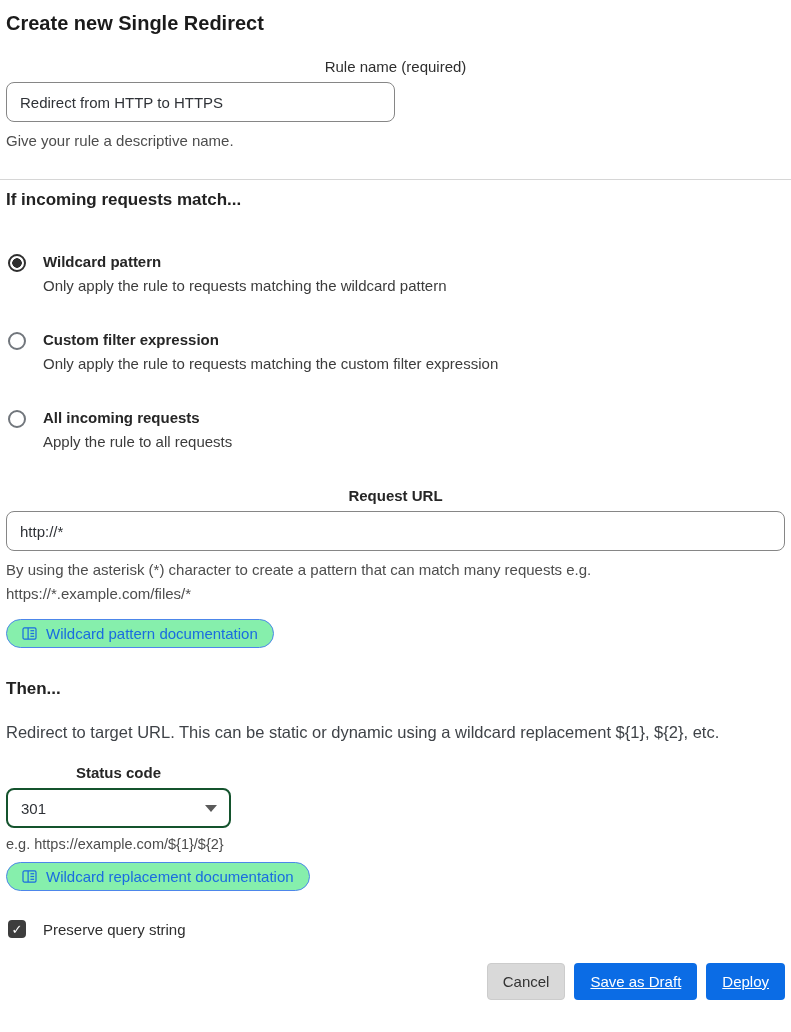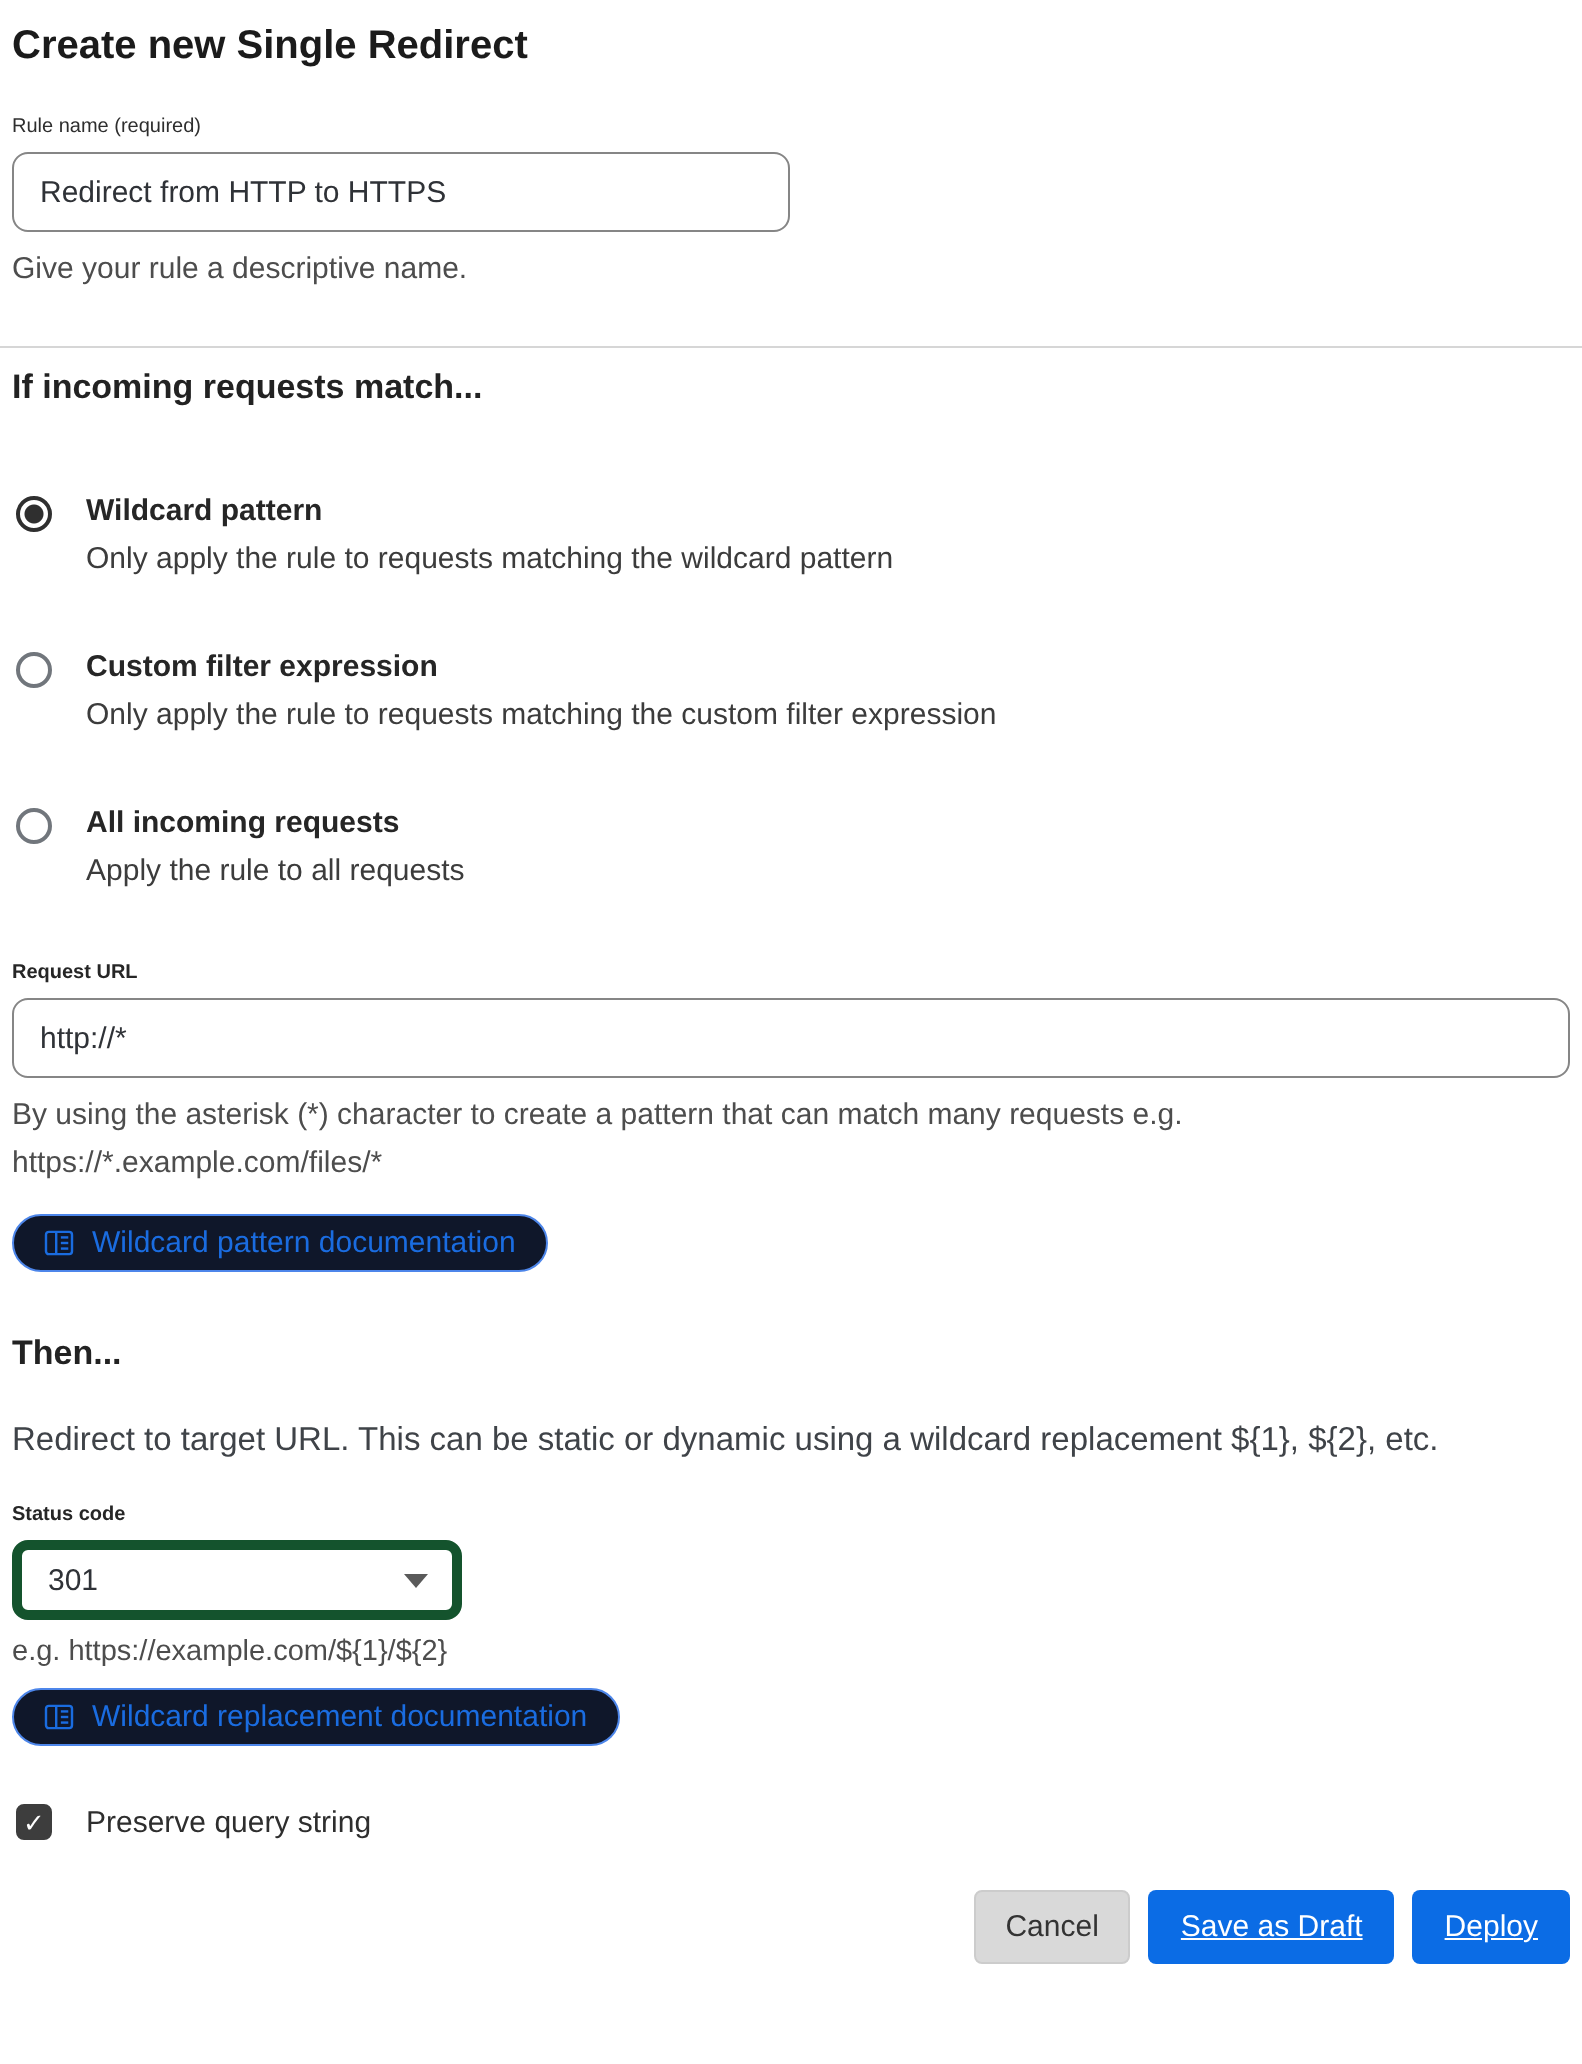--- a/index.html
+++ b/index.html
@@ -8,21 +8,21 @@
     width: 791px; height: 1032px;
     padding: 8px 6px 0 6px;
     font-family: "Liberation Sans", "DejaVu Sans", sans-serif;
     color: #2b2b2b;
     overflow: hidden;
   }
   h1.page-title {
     font-size: 20px; font-weight: 700; color: #1b1b1b;
     line-height: 26px; margin-top: 2px;
   }
-  .field-label { margin-top: 22px; font-size: 10px; color: #2e2e2e; }
+  .field-label { margin-top: 22px; font-size: 15px; color: #2e2e2e; text-align: center; }
   .field-label.semibold { font-weight: 700; color: #262626; }
   input.text-input {
     display: block; margin-top: 7px;
     height: 40px; padding: 0 13px;
     font-family: inherit; font-size: 15px; color: #2f3237;
     border: 1px solid #868686; border-radius: 8px;
     background: #fff; outline: none; width: 100%;
   }
   input.text-input.half { width: 389px; }
   .help-text { margin-top: 7px; font-size: 15px; color: #4d4d4d; line-height: 24px; }
@@ -47,31 +47,31 @@
     border-color: #2f2f2f;
     background: radial-gradient(circle, #2f2f2f 0 4.5px, transparent 5px);
   }
   .option-label { font-size: 15px; font-weight: 700; color: #262626; }
   .option-desc { grid-column: 2; font-size: 15px; color: #3c3c3c; }
   .doc-pill {
     margin-top: 13px;
     display: inline-flex; align-items: center; gap: 9px;
     height: 29px; padding: 0 15px;
     border: 1px solid #4d86ea; border-radius: 999px;
-    background: #0f172a; color: #1a6ce0;
+    background: #86efac; color: #1a6ce0;
     font-family: inherit; font-size: 15px; cursor: pointer;
   }
   .doc-pill svg { display: block; }
   p.then-desc { margin-top: 24px; font-size: 16.5px; color: #3f4348; }
   .row { display: flex; gap: 9px; }
   .col-target { flex: 1; }
   .col-status { width: 225px; }
   .select-box {
     margin-top: 7px; height: 40px; padding: 0 12px 0 13px;
-    border: 5px solid #14532d; border-radius: 8px;
+    border: 2px solid #14532d; border-radius: 8px;
     display: flex; align-items: center; justify-content: space-between;
     font-size: 15px; color: #2f3237; background: #fff; cursor: pointer;
   }
   .caret-down {
     width: 0; height: 0;
     border-left: 6px solid transparent; border-right: 6px solid transparent;
     border-top: 7px solid #5a5a5a;
   }
   .eg-text { margin-top: 8px; font-size: 14.5px; color: #4d4d4d; }
   .checkbox-row {

